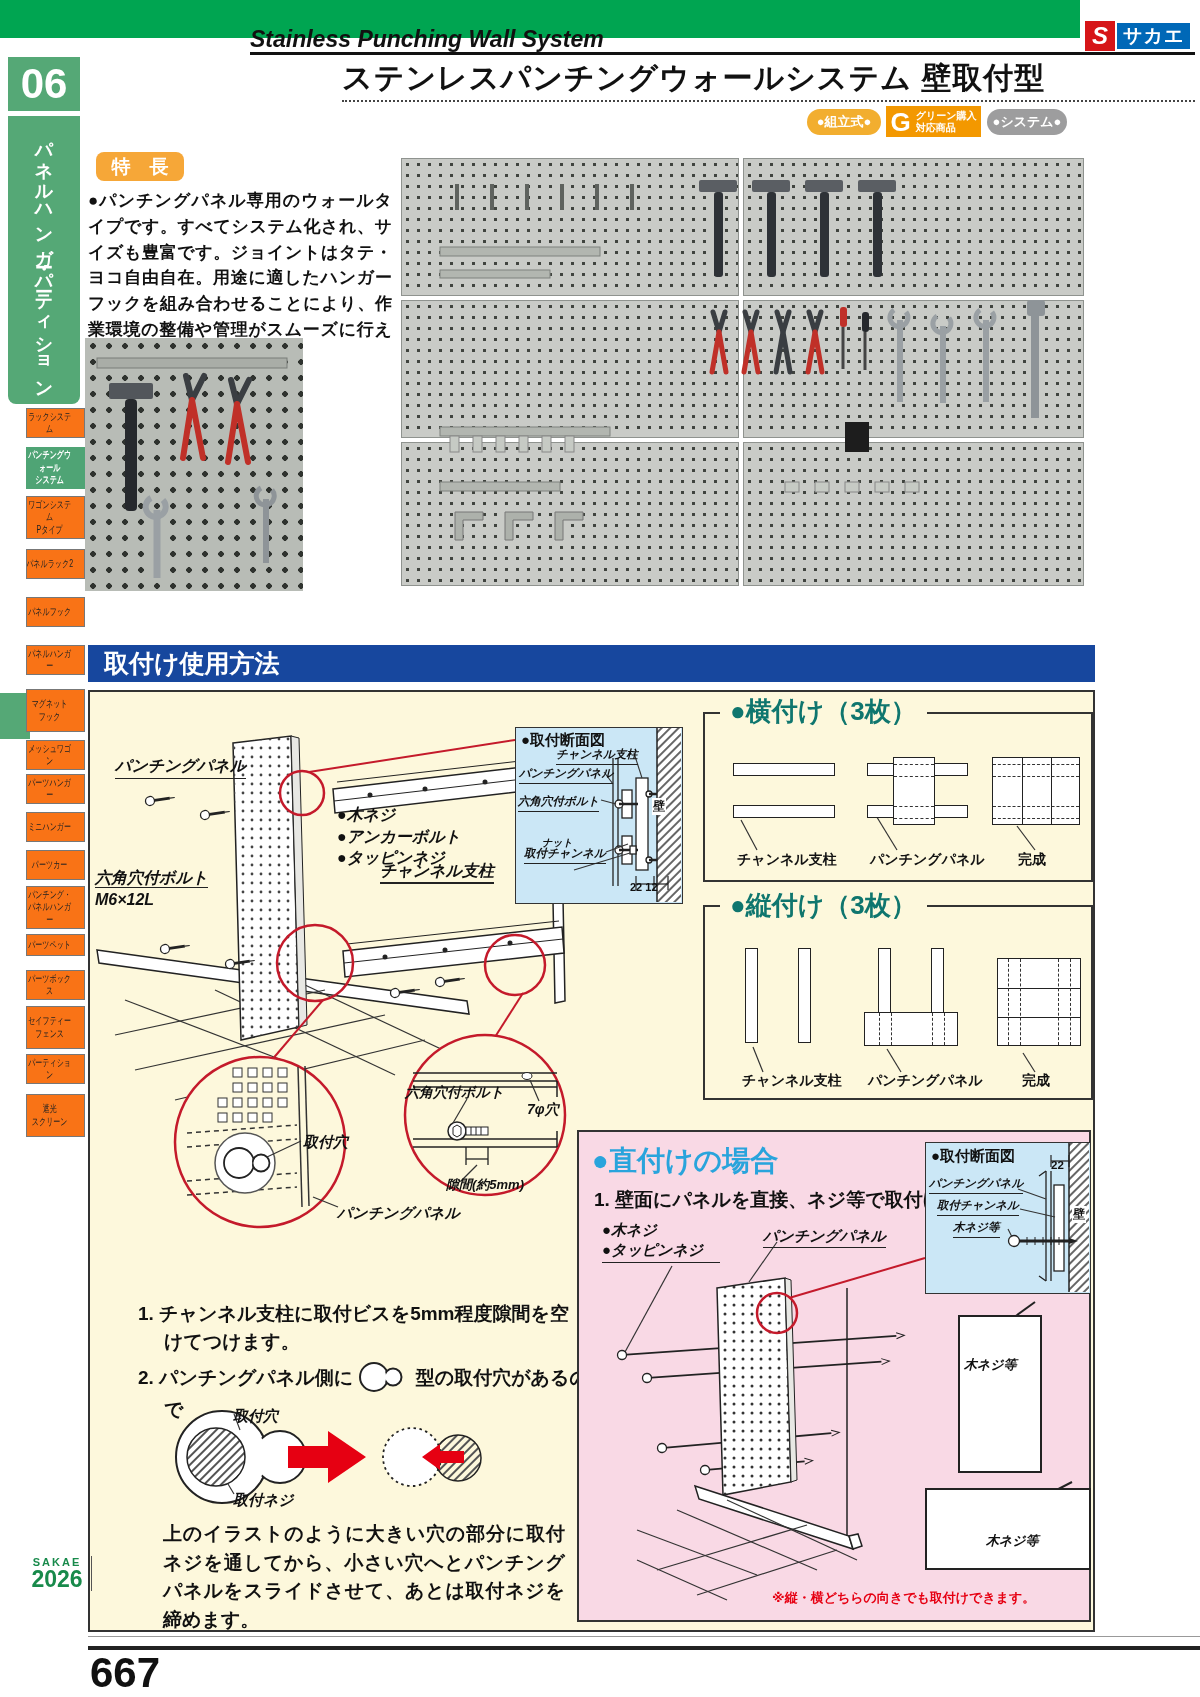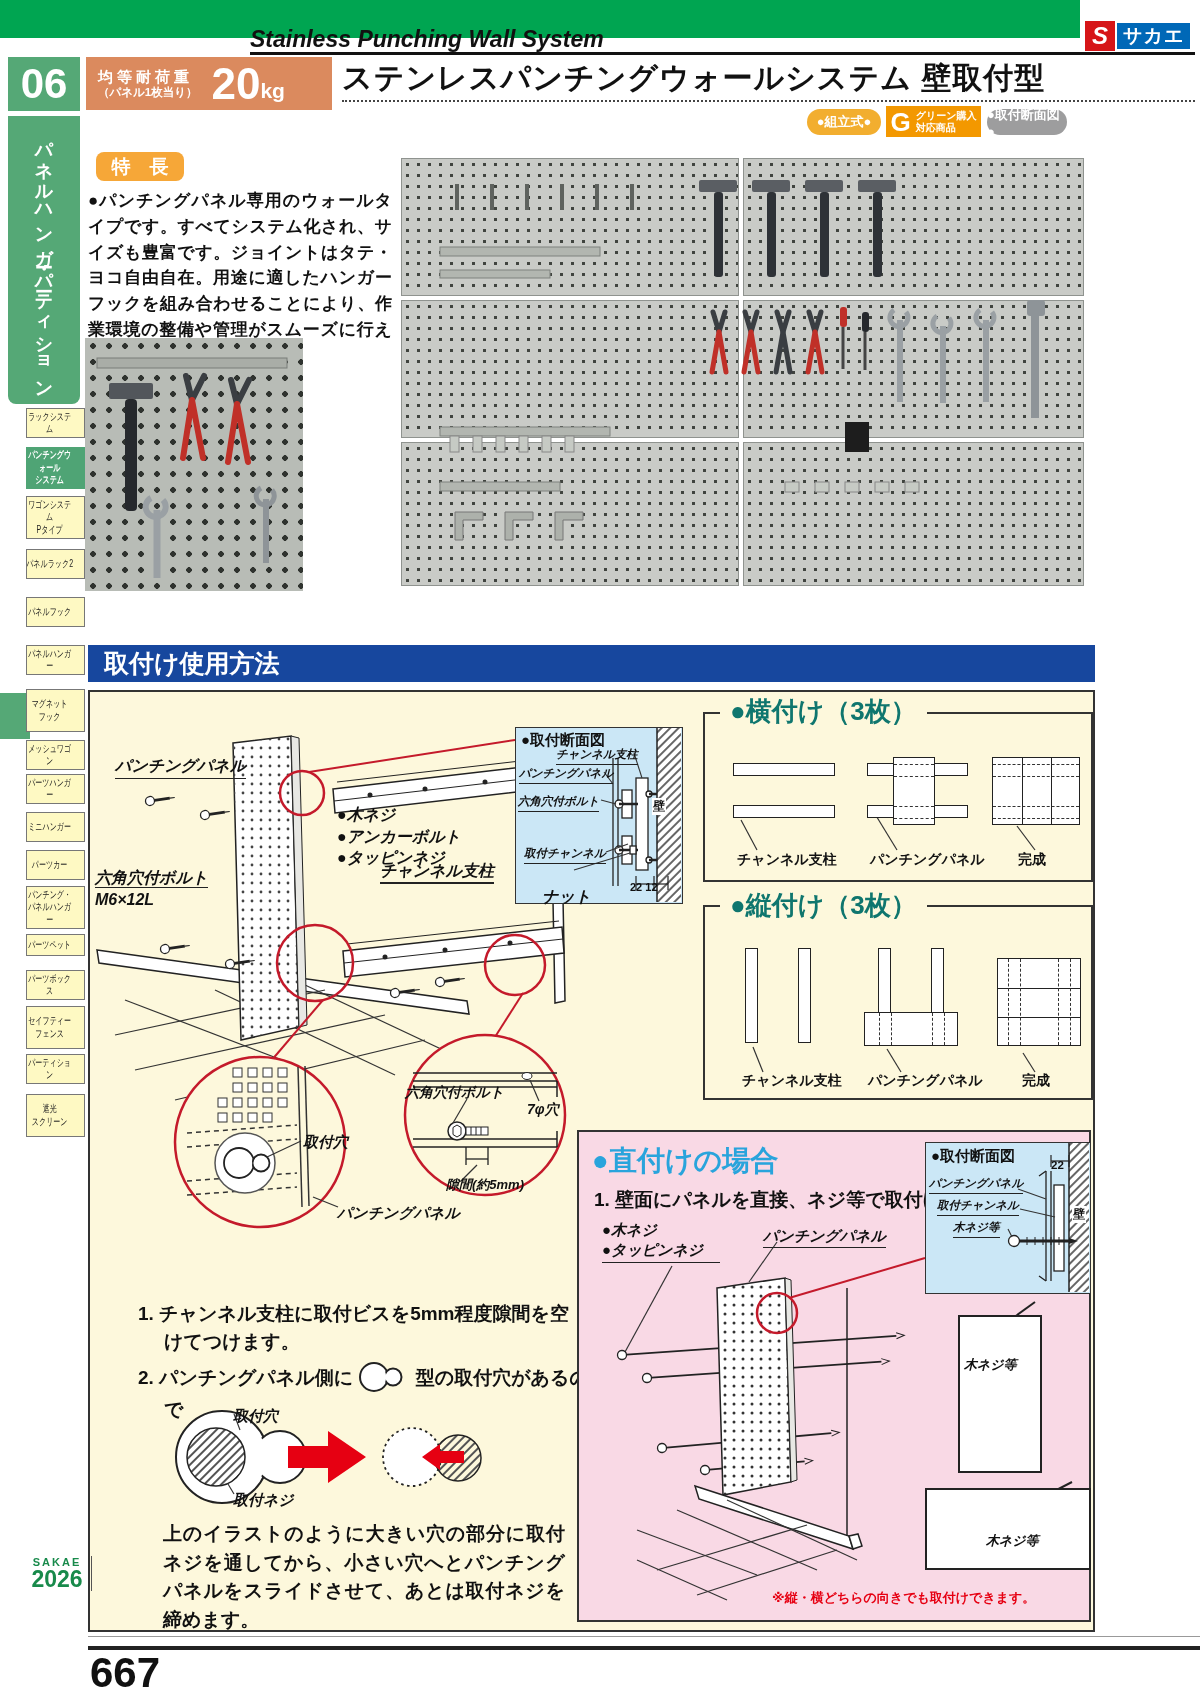--- a/index.html
+++ b/index.html
@@ -16,21 +16,21 @@
   .logo .nm{height:26px;background:#0068B7;color:#fff;font-weight:bold;font-size:19px;
             display:flex;align-items:center;padding:0 6px;letter-spacing:1px;}
   .numbox{left:8px;top:57px;width:72px;height:54px;background:#55A876;color:#fff;font-size:42px;
           font-weight:bold;display:flex;align-items:center;justify-content:center;}
   .sidetab{left:8px;top:116px;width:72px;height:288px;background:#55A876;border-radius:0 0 8px 8px;
            display:flex;align-items:center;justify-content:center;}
   .sidetab span{writing-mode:vertical-rl;color:#fff;font-weight:bold;font-size:18px;letter-spacing:1px;}
   .thumbtab{left:0;top:693px;width:30px;height:46px;background:#55A876;}
   .thumbtab2{left:30px;top:719px;width:48px;height:13px;background:#8FC6A0;}
   
-  .sb-item{position:absolute;left:26px;width:59px;background:#fef9c3;border:1px solid #777;
+  .sb-item{position:absolute;left:26px;width:59px;background:#f97316;border:1px solid #777;
            box-sizing:border-box;display:flex;align-items:center;justify-content:center;
            font-size:10px;color:#222;overflow:hidden;}
   .sb-item span{display:inline-block;width:143%;margin-left:-21.5%;text-align:center;
                 transform:scaleX(0.7);white-space:pre-line;line-height:1.25;}
   .sb-item.selected{background:#4FA475;border-color:#4FA475;color:#fff;font-weight:bold;}
   
   .loadbadge{left:86px;top:57px;width:246px;height:53px;background:#DB8A5E;display:flex;
              align-items:center;color:#fff;}
   .loadbadge .lcol{margin-left:12px;line-height:1.2;}
   .loadbadge .l1{font-size:15px;font-weight:bold;letter-spacing:4px;}
@@ -100,37 +100,29 @@
     <div class="s">S</div>
     <div class="nm">サカエ</div>
   </div>
   <div class="abs numbox">06</div>
   <div class="abs sidetab">
     <span ind="x">パネルハンガー・パーティション</span>
   </div>
   <div class="abs thumbtab"></div>
   <div class="abs thumbtab2"></div>
 
-  <div class="abs loadbadge">
-    <div class="lcol">
-      <div class="l1">均等耐荷重</div>
-      <div class="l2">（パネル1枚当り）</div>
-    </div>
-    <div class="val">20</div>
-    <div class="unit">kg</div>
-  </div>
   <div class="abs ptitle">ステンレスパンチングウォールシステム 壁取付型</div>
   <div class="abs dotline"></div>
   <div class="pill assembly">●組立式●</div>
   <div class="abs gbadge">
     <div class="g">G</div>
     <div class="gt">グリーン購入
 対応商品</div>
   </div>
-  <div class="pill construction">●取付断面図●</div>
+  <div class="pill construction">●システム●</div>
 
   <div class="sb-item" style="top:408px;height:30px">
       <span>ラックシステム</span>
     </div>
   <div class="sb-item selected" style="top:447px;height:42px">
       <span>パンチングウォール
 システム</span>
     </div>
   <div class="sb-item" style="top:496px;height:43px">
       <span>ワゴンシステム
@@ -517,21 +509,21 @@
           <line x1="152" y1="148" x2="152" y2="162"></line>
         <line x1="120" y1="156" x2="152" y2="156"></line>
       </g>
     </svg>
   </div>
   <div class="lbl" style="left:521px;top:730px;font-size:15px;font-weight:bold;font-style:normal">●取付断面図</div>
   <div class="lbl ul" style="left:556px;top:747px;font-size:11.5px">チャンネル支柱</div>
   <div class="lbl ul" style="left:519px;top:766px;font-size:11.5px">パンチングパネル</div>
   <div class="lbl ul" style="left:518px;top:794px;font-size:11.5px">六角穴付ボルト</div>
   <div class="lbl ul" style="left:524px;top:846px;font-size:11.5px">取付チャンネル</div>
-  <div class="lbl" style="left:542px;top:886px;font-size:16px">ナット</div>
+  <div class="lbl" style="left:542px;top:836px;font-size:10px">ナット</div>
   <div class="wlabel" style="left:652px;top:798px">壁</div>
   <div class="lbl" style="left:630px;top:880px;font-size:11px;font-style:normal">22 12</div>
 
   <div class="framebox" style="left:703px;top:712px;width:390px;height:170px">
     <svg width="386" height="166">
       <g stroke="#333" stroke-width="1.2">
           <line x1="52" y1="136" x2="36" y2="106"></line>
           <line x1="192" y1="136" x2="170" y2="100"></line>
           <line x1="330" y1="136" x2="312" y2="112"></line>
         </g>

